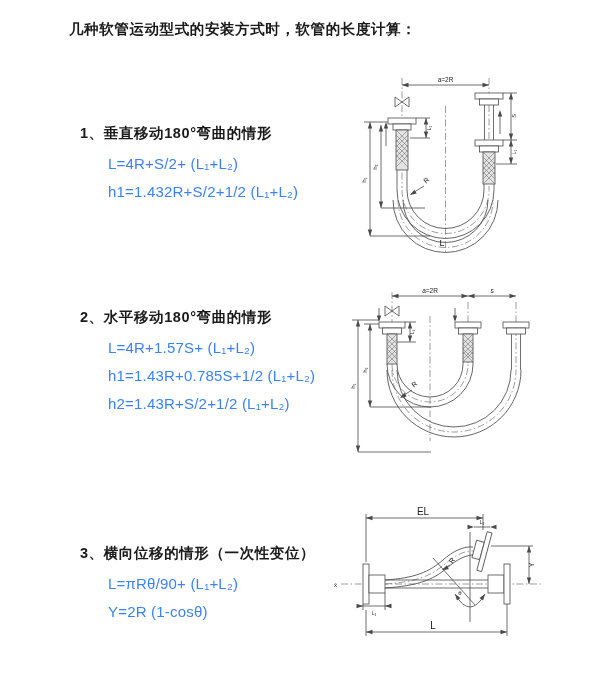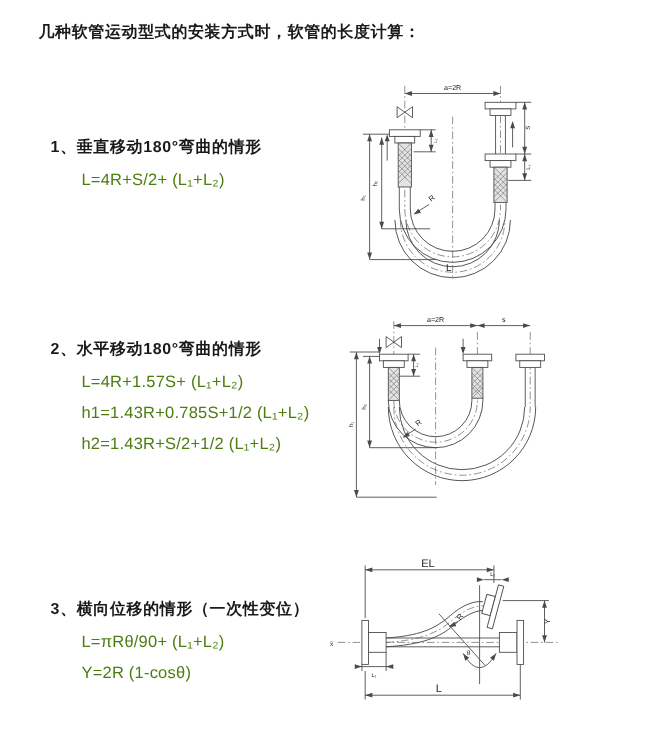--- a/index.html
+++ b/index.html
@@ -1,22 +1,22 @@
 <!DOCTYPE html>
 <html><head>
 <meta charset="utf-8">
 <style>
   html,body{margin:0;padding:0;background:#ffffff;}
   .page{position:relative;width:552px;height:675px;background:#ffffff;overflow:hidden;
-        font-family:"Liberation Sans","DejaVu Sans",sans-serif;color:#1a1a1a;}
+        font-family:"Liberation Sans","DejaVu Sans",sans-serif;color:#1a1a1a;margin-left:34px;}
   .title{position:absolute;left:35px;top:20px;font-size:14.5px;font-weight:600;letter-spacing:0.6px;}
   .section{position:absolute;left:46px;}
   .sec1{top:124px;} .sec2{top:308px;} .sec3{top:544px;}
   .heading{font-size:14.5px;font-weight:600;letter-spacing:0.6px;margin:0 0 7px 0;}
-  .formula{font-size:15px;font-weight:400;margin-left:28px;line-height:28px;letter-spacing:0.2px;color:#4d7c0f;}
+  .formula{font-size:15px;font-weight:400;margin-left:28px;line-height:28px;letter-spacing:0.2px;color:#3b82f6;}
   svg.diag{position:absolute;overflow:visible;}
   .d1{left:316px;top:70px;} .d2{left:312px;top:286px;} .d3{left:299px;top:502px;}
   svg line, svg path.ln, svg rect.fx{stroke:#4a4a4a;stroke-width:0.8;fill:none;}
   svg path.arc{stroke:#4a4a4a;stroke-width:0.85;fill:none;}
   svg path.cl, svg line.cl{stroke:#5a5a5a;stroke-width:0.6;fill:none;stroke-dasharray:7 2.5 1.5 2.5;}
   svg path.hatch{stroke:#6a6a6a;stroke-width:0.55;fill:none;}
   svg rect.braid{fill:#e3e3e3;stroke:#4a4a4a;stroke-width:0.8;}
   svg rect.fit{fill:#ffffff;stroke:#4a4a4a;stroke-width:0.8;}
   svg text{font-family:"Liberation Sans","DejaVu Sans",sans-serif;fill:#222222;}
   svg path.vlv{stroke:#4a4a4a;stroke-width:0.8;fill:none;}
@@ -24,20 +24,21 @@
 </head>
 <body>
 
 <div class="page">
 
   <div class="title">几种软管运动型式的安装方式时，软管的长度计算：</div>
 
   <div class="section sec1">
     <div class="heading">1、垂直移动180°弯曲的情形</div>
     <div class="formula">L=4R+S/2+ (L₁+L₂)</div>
+    <div class="formula">h1=1.432R+S/2+1/2 (L₁+L₂)</div>
   </div>
 
   <div class="section sec2">
     <div class="heading">2、水平移动180°弯曲的情形</div>
     <div class="formula">L=4R+1.57S+ (L₁+L₂)</div>
     <div class="formula">h1=1.43R+0.785S+1/2 (L₁+L₂)</div>
     <div class="formula">h2=1.43R+S/2+1/2 (L₁+L₂)</div>
   </div>
 
   <div class="section sec3">

